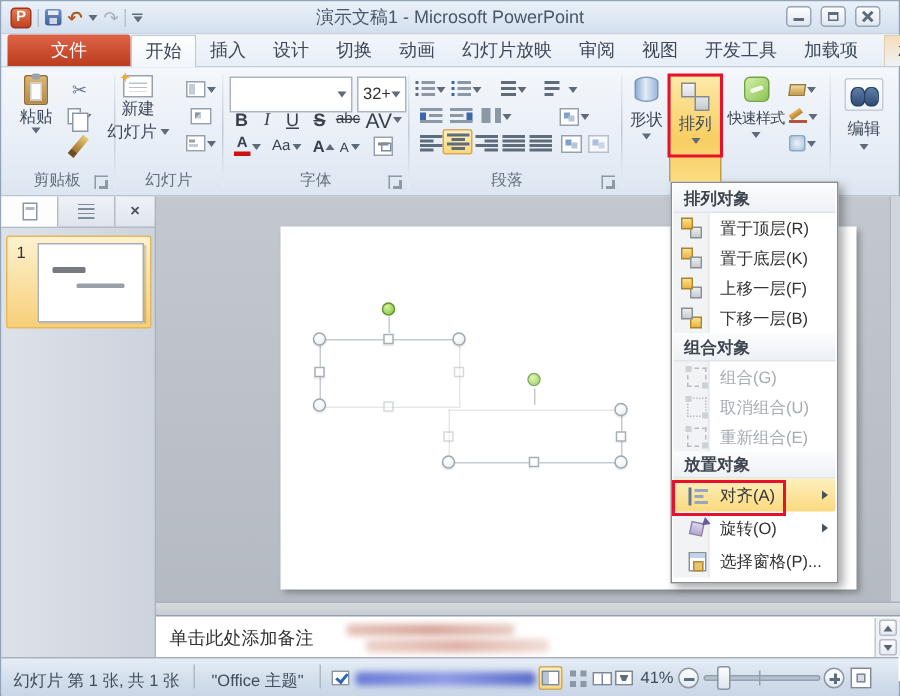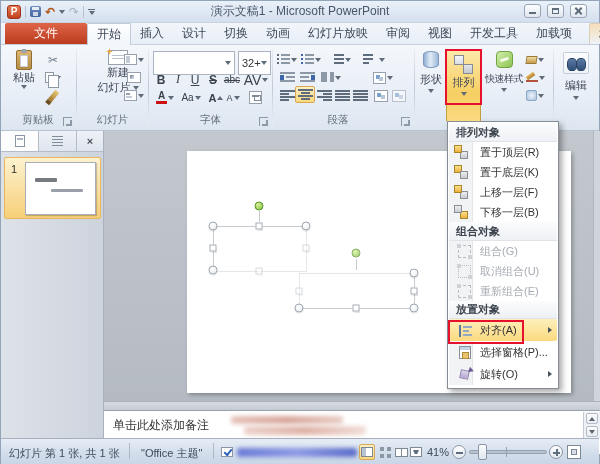--- a/index.html
+++ b/index.html
@@ -253,21 +253,21 @@
         <span class="ic-copy"></span>
         <span class="tri-down"></span>
       </div>
     <div class="sbtn" style="left:42px;top:42px">
         <span class="ic-painter"></span>
       </div>
     <div class="glabel" style="left:0;width:74px">剪贴板</div>
     <span class="launcher" style="left:62px"></span>
     <div class="gdiv" style="left:75px"></div>
 
-    <div class="bigbtn" style="left:96px;top:5px;width:42px">
+    <div class="bigbtn" style="left:70px;top:5px;width:42px">
       <span class="ic-newslide"></span>
       <span>新建</span>
       <span style="display:flex;align-items:center;gap:2px">
           <span>幻灯片</span>
           <span class="tri-down"></span>
         </span>
     </div>
     <div class="sbtn" style="left:123px;top:6px">
         <span class="ic-box ic-layout"></span>
         <span class="tri-down"></span>
@@ -574,29 +574,29 @@
     <div class="mhead" style="height:18px">放置对象</div>
     <div class="mrow tall hlrow">
       <span class="micon">
           <span class="mi-align"></span>
         </span>
       <span class="lbl">对齐(A)</span>
       <span class="subarr"></span>
     </div>
     <div class="mrow tall">
       <span class="micon">
-          <span class="mi-selp"></span>
-        </span>
-      <span class="lbl">选择窗格(P)...</span>
+          <span class="mi-rot"></span>
+        </span>
+      <span class="lbl">旋转(O)</span>
+      <span class="subarr"></span>
     </div>
     <div class="mrow tall">
       <span class="micon">
-          <span class="mi-rot"></span>
-        </span>
-      <span class="lbl">旋转(O)</span>
-      <span class="subarr"></span>
+          <span class="mi-selp"></span>
+        </span>
+      <span class="lbl">选择窗格(P)...</span>
     </div>
   </div>
 
   <div class="redbox" style="left:444px;top:48px;width:37px;height:56px"></div>
   <div class="redbox" style="left:447px;top:319px;width:76px;height:24px"></div>
 
 </div>
 
 </body></html>

